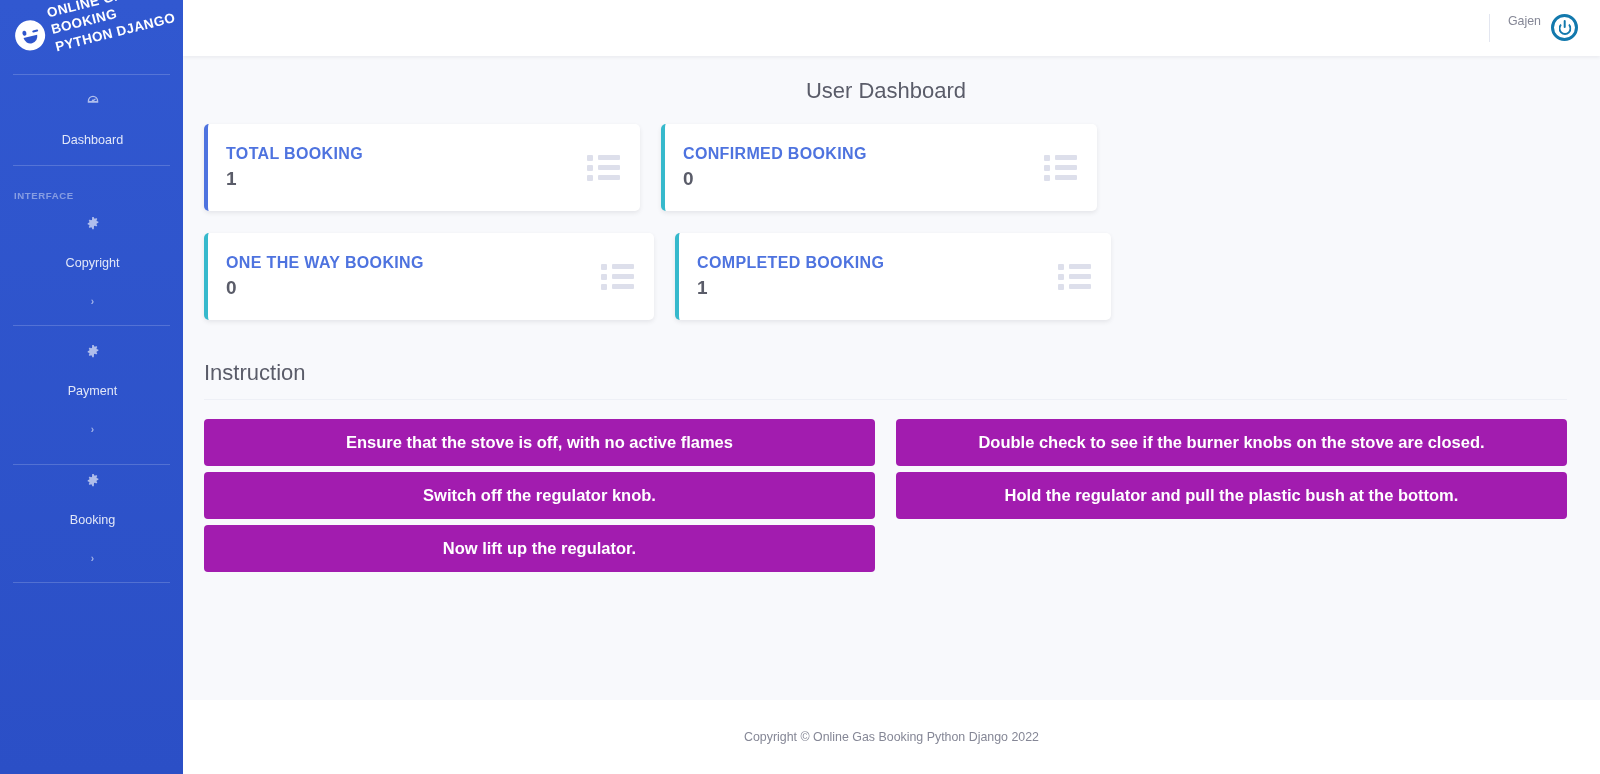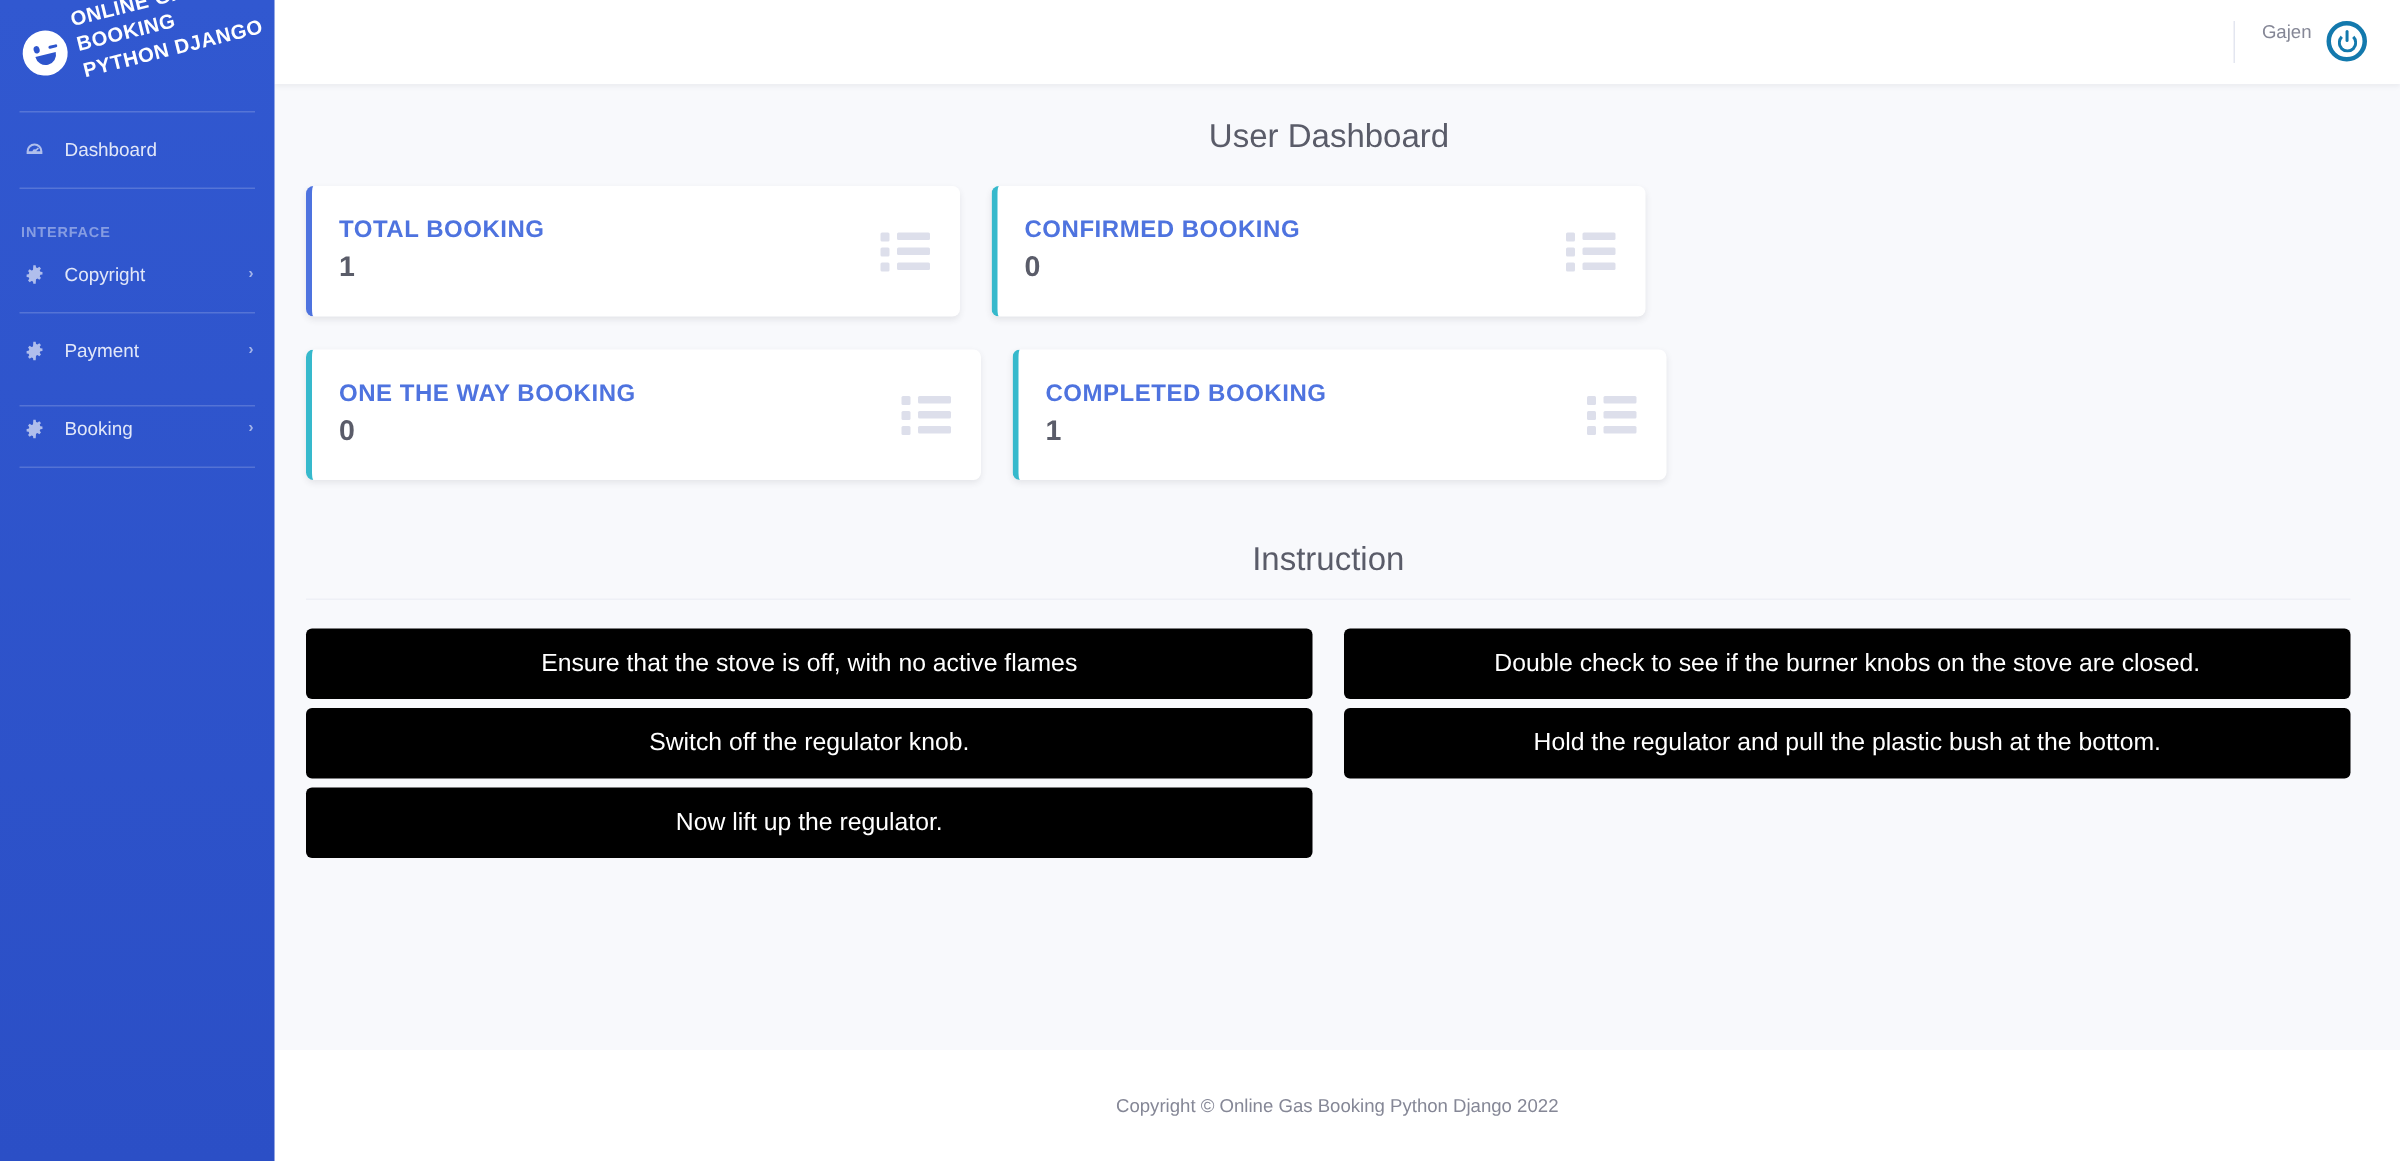--- a/index.html
+++ b/index.html
@@ -65,26 +65,27 @@
   }
   .sb-divider {
     height: 0;
     border-top: 1px solid rgba(255,255,255,0.18);
     margin: 10px 13px;
   }
   .sb-divider.tight { margin: 0 13px; }
   .nav-item {
     display: flex;
     align-items: center;
-    gap: 13px;
+    gap: 26px;
     padding: 8px 14px 8px 16px;
     font-size: 12.6px;
     color: rgba(255,255,255,0.86);
     cursor: pointer;
     position: relative;
+    flex-direction: column;
   }
   .nav-item .label { flex: 1; }
   .nav-item .ico {
     width: 14px; height: 14px;
     flex: 0 0 14px;
     display: inline-flex;
     align-items: center;
     justify-content: center;
     opacity: .62;
   }
@@ -201,42 +202,42 @@
     font-size: 19px;
     font-weight: 700;
     color: #5a5c69;
   }
   .list-icon { display: flex; flex-direction: column; gap: 4px; }
   .list-icon .row { display: flex; align-items: center; gap: 5px; }
   .list-icon .sq { width: 6px; height: 6px; background: #dddfeb; border-radius: 1px; }
   .list-icon .ln { width: 22px; height: 5px; background: #dddfeb; border-radius: 1px; }
 
   .instruction-head {
-    text-align: center;
+    text-align: left;
     font-size: 22px;
     font-weight: 400;
     color: #5a5c69;
     margin-top: 18px;
     padding-bottom: 13px;
     border-bottom: 1px solid #eef0f6;
   }
   .instr-grid {
     display: flex;
     gap: 21px;
     margin-top: 19px;
   }
   .instr-col { flex: 1; display: flex; flex-direction: column; gap: 6px; }
   .instr-btn {
-    background: #000000;
+    background: #a21caf;
     color: #fff;
     border: none;
     border-radius: 4px;
     font-size: 16.5px;
     font-family: "Liberation Sans", sans-serif;
-    font-weight: 400;
+    font-weight: 700;
     height: 47px;
     width: 100%;
     cursor: pointer;
     text-align: center;
     line-height: 47px;
     padding: 0 8px;
     overflow: hidden;
     white-space: nowrap;
   }
 

